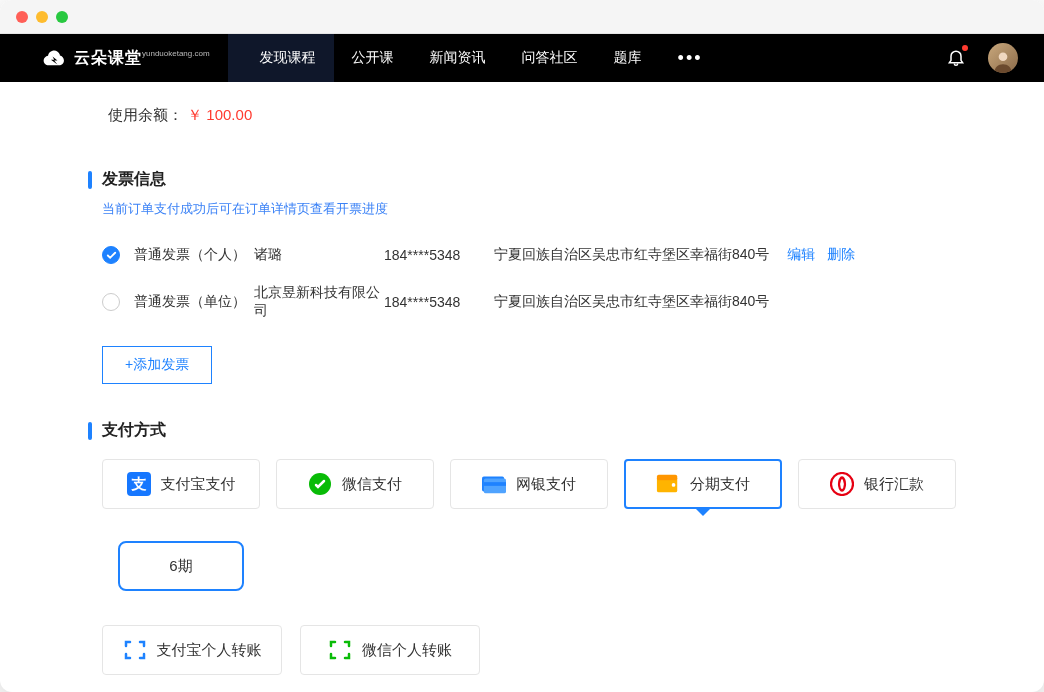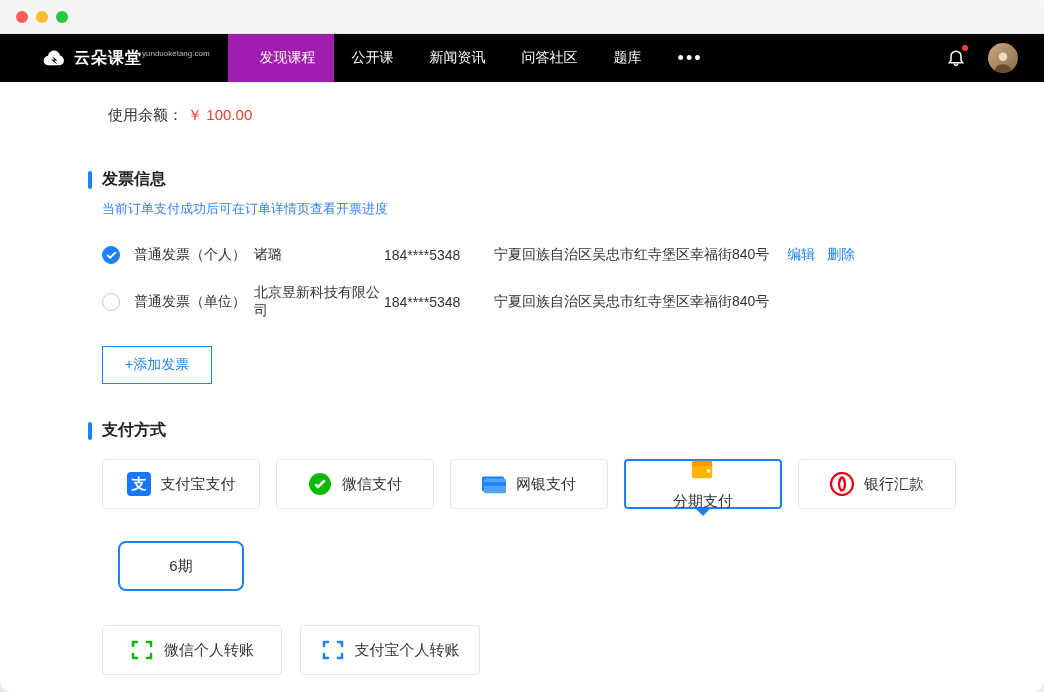--- a/index.html
+++ b/index.html
@@ -53,21 +53,21 @@
   .logo-text {
     font-size: 16px; font-weight: 700; letter-spacing: 1px;
     display:flex; flex-direction:row; line-height:1;
   }
   .logo-sub { font-size: 8px; font-weight:400; opacity:0.7; letter-spacing:0; }
   .nav { display:flex; align-items:stretch; height:100%; }
   .nav-item {
     display:flex; align-items:center; padding: 0 18px; cursor:pointer;
     color:#fff; font-size:14px;
   }
-  .nav-item.active { background:#a21caf;padding-left:32px; }
+  .nav-item.active { background:#0f172a;padding-left:32px; }
   .nav-more { font-size:18px; letter-spacing:2px; }
   .topbar-right { margin-left:auto; display:flex; align-items:center; gap:22px; }
   .bell { position:relative; }
   .bell-dot { position:absolute; top:-2px; right:-2px; width:6px; height:6px; background:#ff3b30; border-radius:50%; }
   .avatar {
     width:30px; height:30px; border-radius:50%;
     background: linear-gradient(135deg,#c9a87c 0%, #8b6b4a 100%);
     overflow:hidden; display:flex; align-items:flex-end; justify-content:center;
   }
 
@@ -127,21 +127,20 @@
   }
   .pay-opt {
     width:160px; height:50px;
     border:1px solid #e5e5e5; border-radius:4px;
     display:flex; align-items:center; justify-content:center; gap:10px;
     font-size:15px; color:#333; cursor:pointer;
     position:relative;
   }
   .pay-opt.selected {
     border:2px solid #1e82ff;
-    flex-direction:column;
   }
   .pay-opt.selected::after {
     content:"";
     position:absolute;
     bottom:-9px; left:50%; transform:translateX(-50%);
     width:0; height:0;
     border-left:8px solid transparent;
     border-right:8px solid transparent;
     border-top:8px solid #1e82ff;
   }
@@ -309,30 +308,30 @@
       </div>
     </div>
 
     <div class="term-row">
       <div class="term-opt selected">6期</div>
     </div>
 
     <div class="transfer-row">
       <div class="transfer-opt">
         <div class="pay-icon">
+          <svg width="22" height="22" viewBox="0 0 22 22" fill="none" stroke="#1e82ff" stroke-width="2.5" stroke-linecap="round">
+              <path d="M2 7V3h4M20 7V3h-4M2 15v4h4M20 15v4h-4"></path>
+            </svg>
+        </div>
+        <span>支付宝个人转账</span>
+      </div>
+      <div class="transfer-opt">
+        <div class="pay-icon">
           <svg width="22" height="22" viewBox="0 0 22 22" fill="none" stroke="#09bb07" stroke-width="2.5" stroke-linecap="round">
               <path d="M2 7V3h4M20 7V3h-4M2 15v4h4M20 15v4h-4"></path>
             </svg>
         </div>
         <span>微信个人转账</span>
       </div>
-      <div class="transfer-opt">
-        <div class="pay-icon">
-          <svg width="22" height="22" viewBox="0 0 22 22" fill="none" stroke="#1e82ff" stroke-width="2.5" stroke-linecap="round">
-              <path d="M2 7V3h4M20 7V3h-4M2 15v4h4M20 15v4h-4"></path>
-            </svg>
-        </div>
-        <span>支付宝个人转账</span>
-      </div>
     </div>
 
   </div>
 </div>
 
 </body></html>

